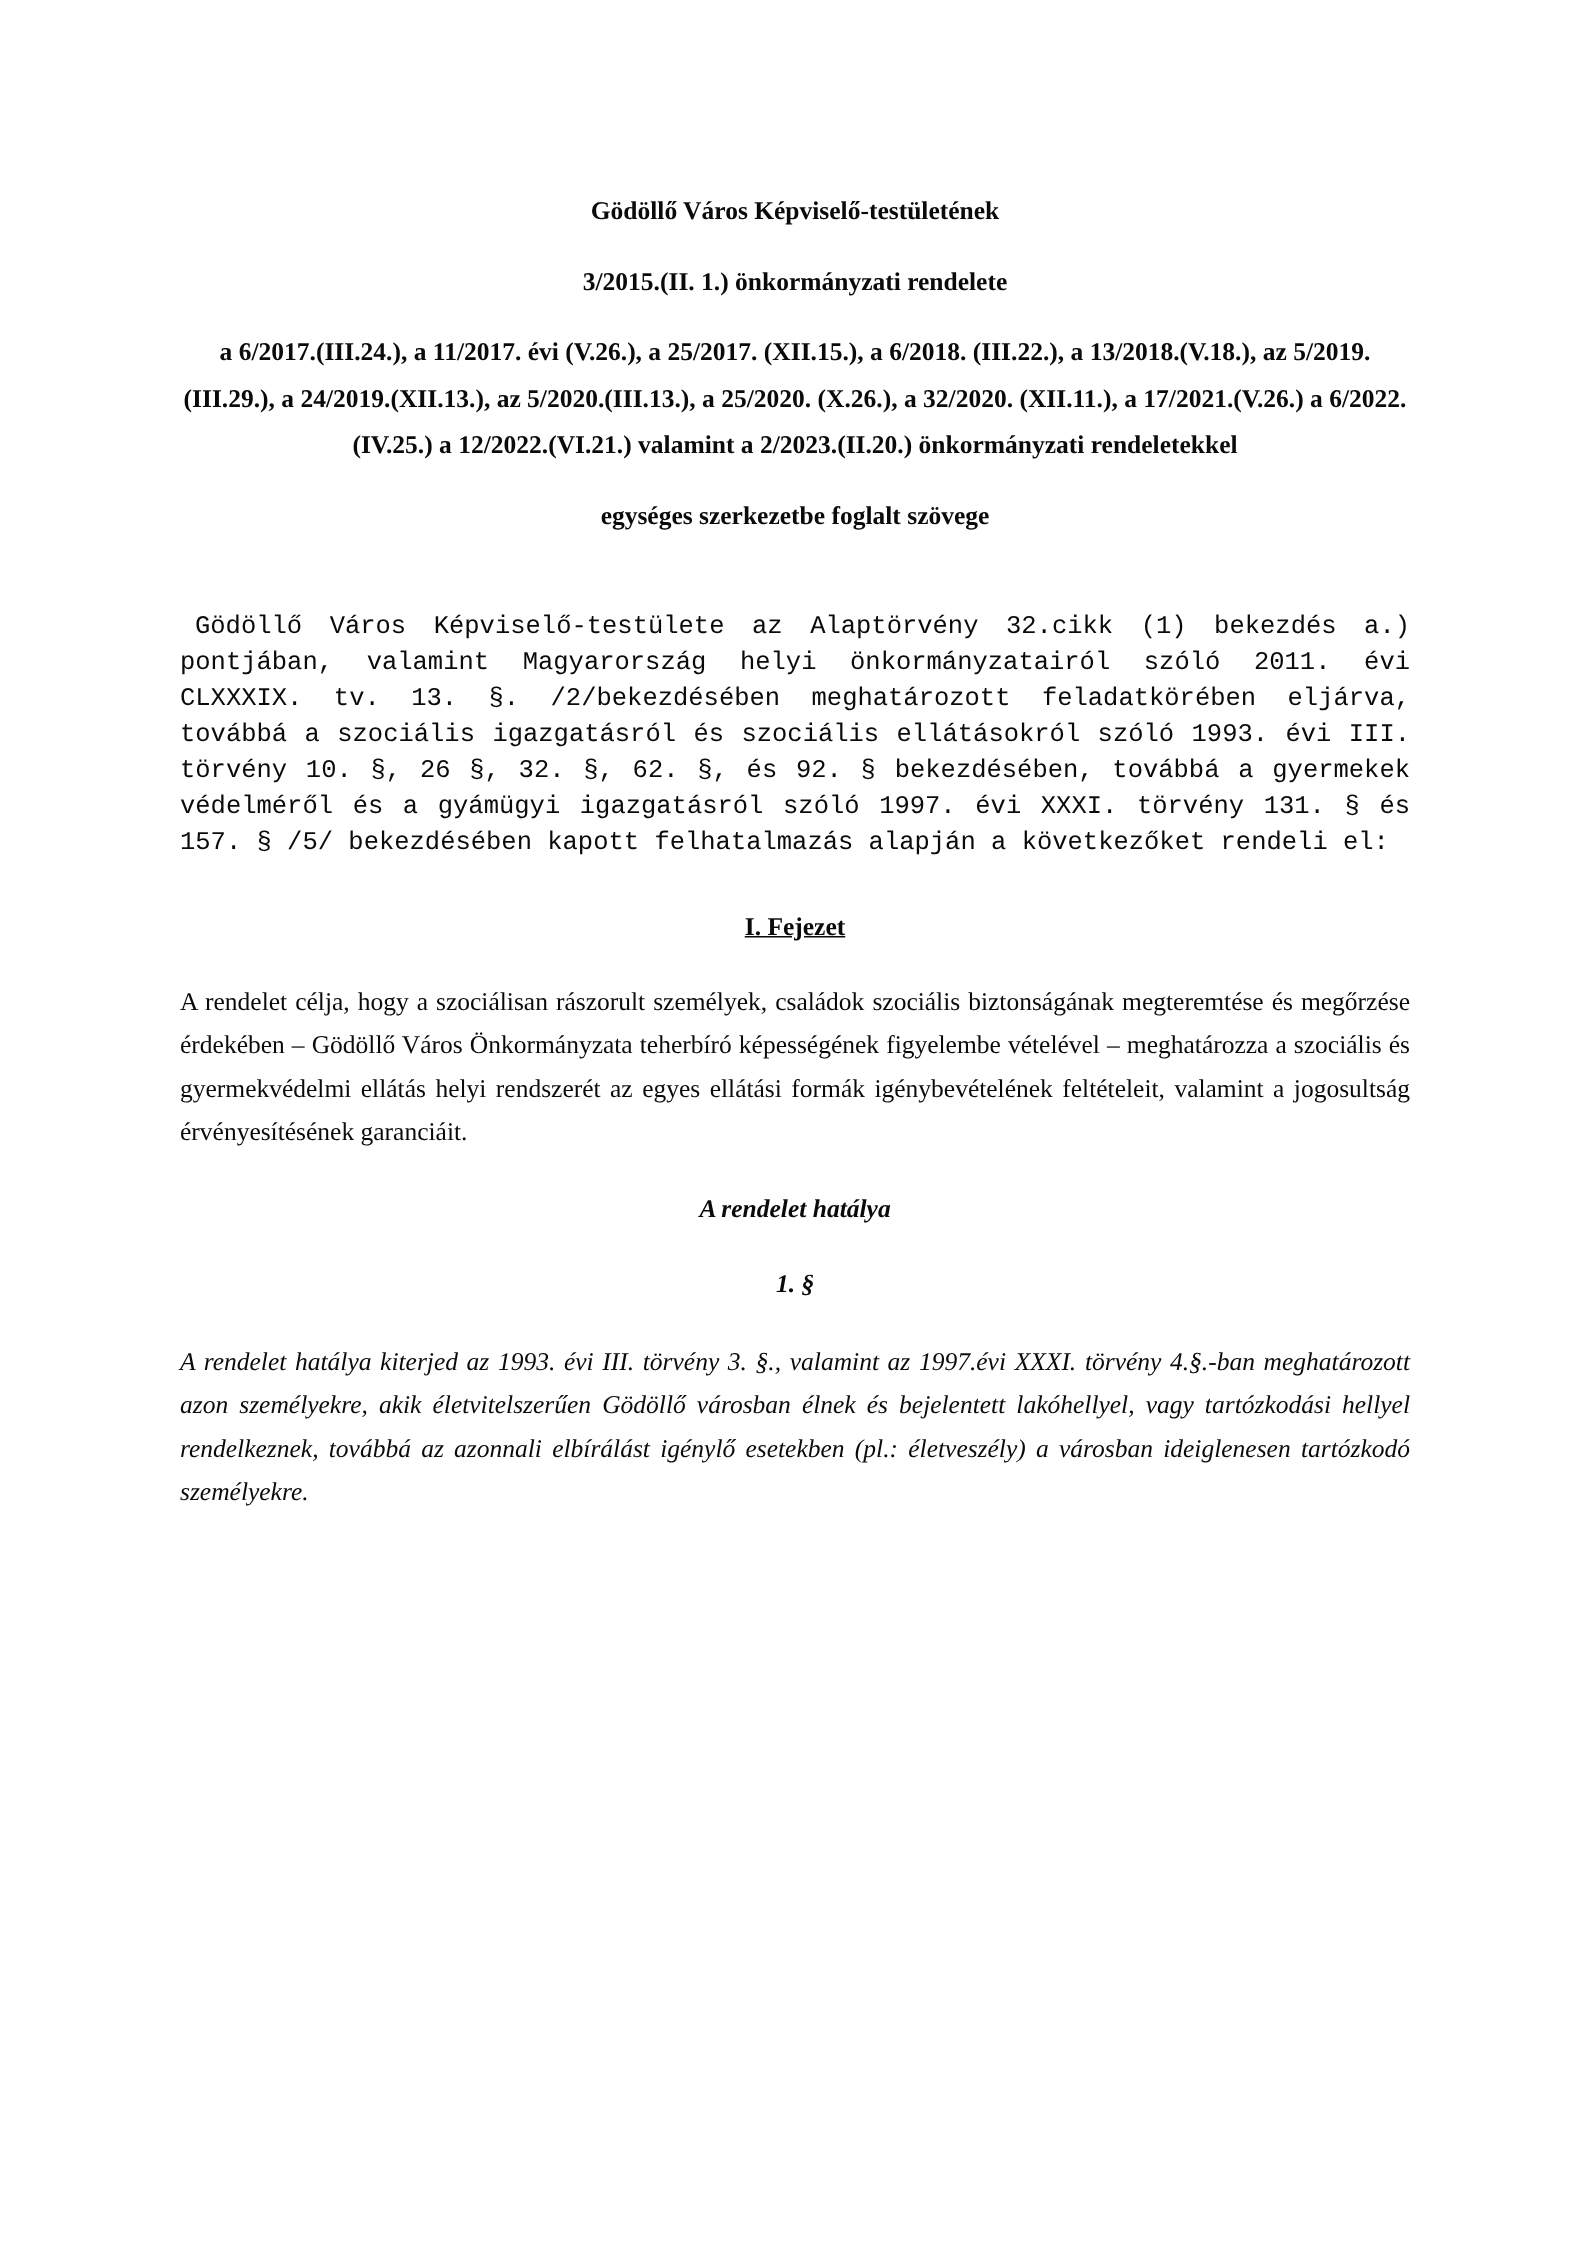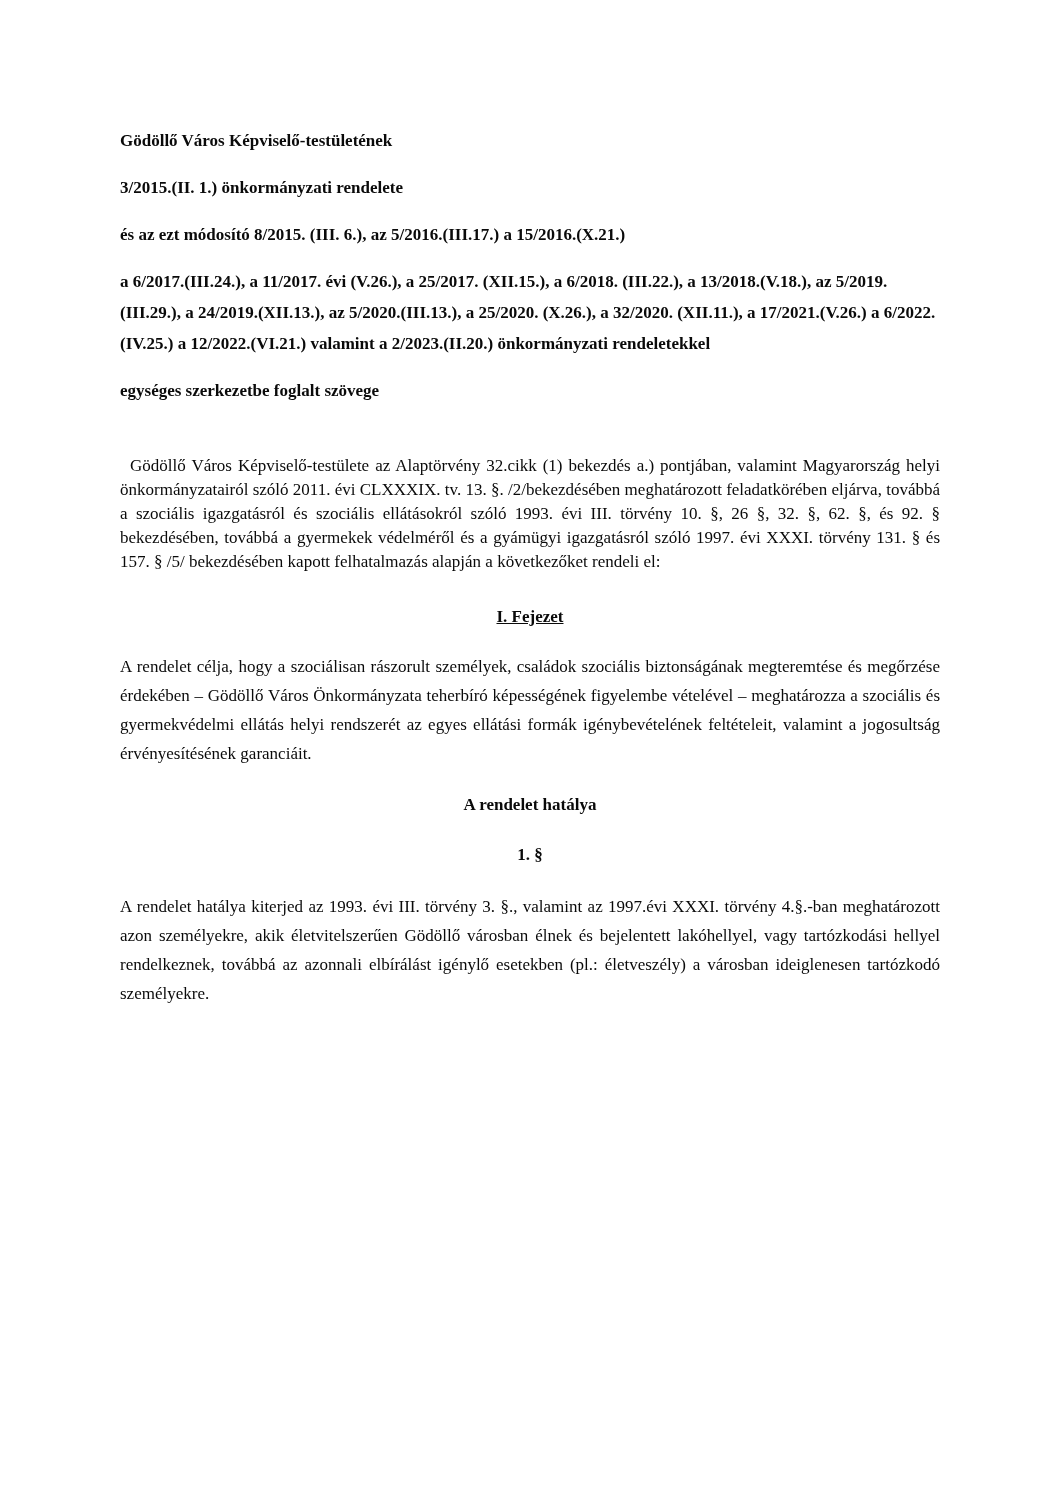--- a/index.html
+++ b/index.html
@@ -20,20 +20,21 @@
     height: 1497px;
     padding: 125px 118px 60px 120px;
     background: #ffffff;
   }
   p {
     margin: 0;
     font-size: 17px;
   }
   
   .head {
+    text-align: center;
     font-weight: bold;
     line-height: 31px;
     margin-bottom: 16px;
   }
   
   .sect {
     text-align: center;
     font-weight: bold;
     line-height: 26px;
   }
@@ -44,37 +45,37 @@
   .para {
     text-align: justify;
     line-height: 24px;
   }
   .para-spaced {
     text-align: justify;
     line-height: 29px;
   }
   .indent-first {
     text-indent: 10px;
+    font-family: Liberation Mono, monospace;
   }
   .mt-preamble { margin-top: 48px; }
   .mt-chapter  { margin-top: 30px; }
   .mt-section  { margin-top: 50px; }
   .mt-body     { margin-top: 22px; }
-  .mt-small    { margin-top: 24px; }
+  .mt-small    { margin-top: 24px; font-style: italic; }
 </style>
 </head>
 <body>
 
 <div class="page">
 
   <p class="head">Gödöllő Város Képviselő-testületének</p>
 
   <p class="head">3/2015.(II. 1.) önkormányzati rendelete</p>
 
-  <p class="head">és az ezt módosító 8/2015. (III. 6.), az 5/2016.(III.17.) a 15/2016.(X.21.)</p>
 
   <p class="head">a 6/2017.(III.24.), a 11/2017. évi (V.26.), a 25/2017. (XII.15.), a 6/2018. (III.22.), a 13/2018.(V.18.), az 5/2019.(III.29.), a 24/2019.(XII.13.), az 5/2020.(III.13.), a 25/2020. (X.26.), a 32/2020. (XII.11.), a 17/2021.(V.26.) a 6/2022.(IV.25.) a 12/2022.(VI.21.) valamint a 2/2023.(II.20.) önkormányzati rendeletekkel</p>
 
   <p class="head">egységes szerkezetbe foglalt szövege</p>
 
 
   <p class="para indent-first mt-preamble">Gödöllő Város Képviselő-testülete az Alaptörvény 32.cikk (1) bekezdés a.) pontjában, valamint Magyarország helyi önkormányzatairól szóló 2011. évi CLXXXIX. tv. 13. §. /2/bekezdésében meghatározott feladatkörében eljárva, továbbá a szociális igazgatásról és szociális ellátásokról szóló 1993. évi III. törvény 10. §, 26 §, 32. §, 62. §, és 92. § bekezdésében, továbbá a gyermekek védelméről és a gyámügyi igazgatásról szóló 1997. évi XXXI. törvény 131. § és 157. § /5/ bekezdésében kapott felhatalmazás alapján a következőket rendeli el:</p>
 
   <p class="sect mt-chapter"><span class="underline">I. Fejezet</span></p>
 

